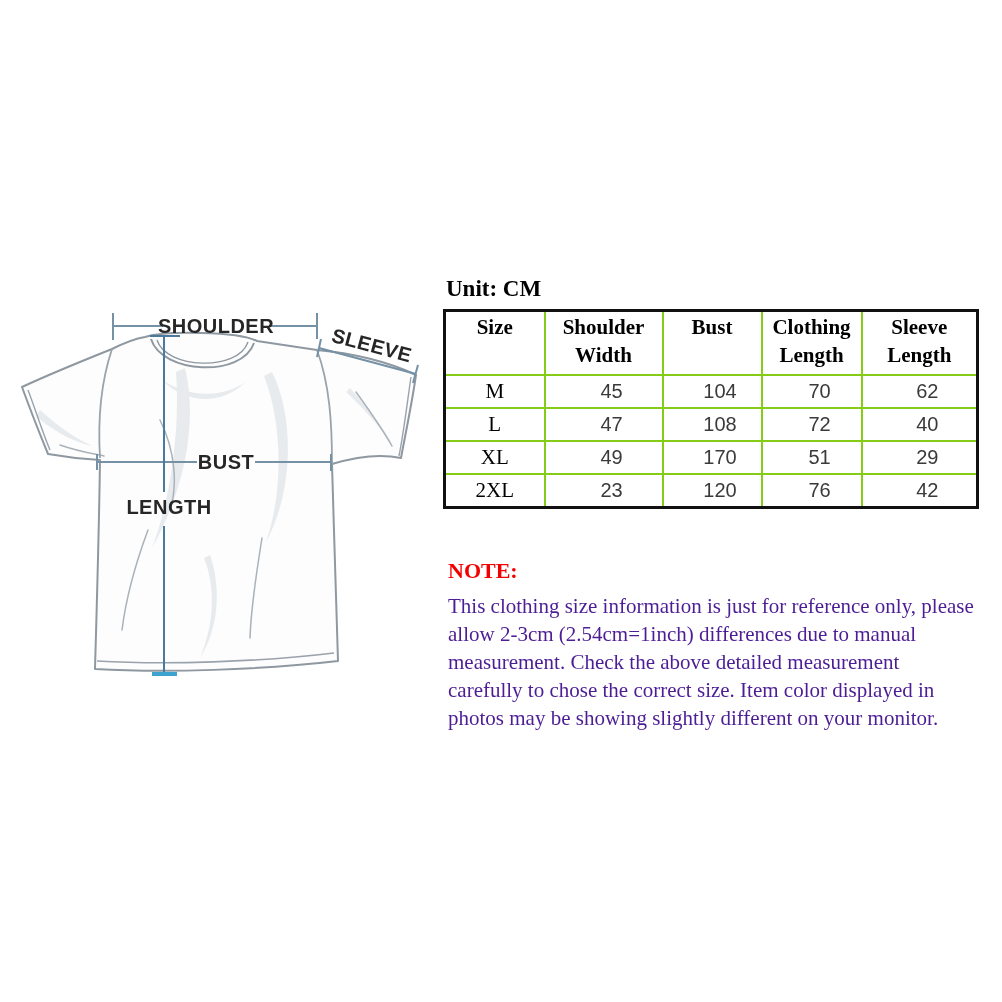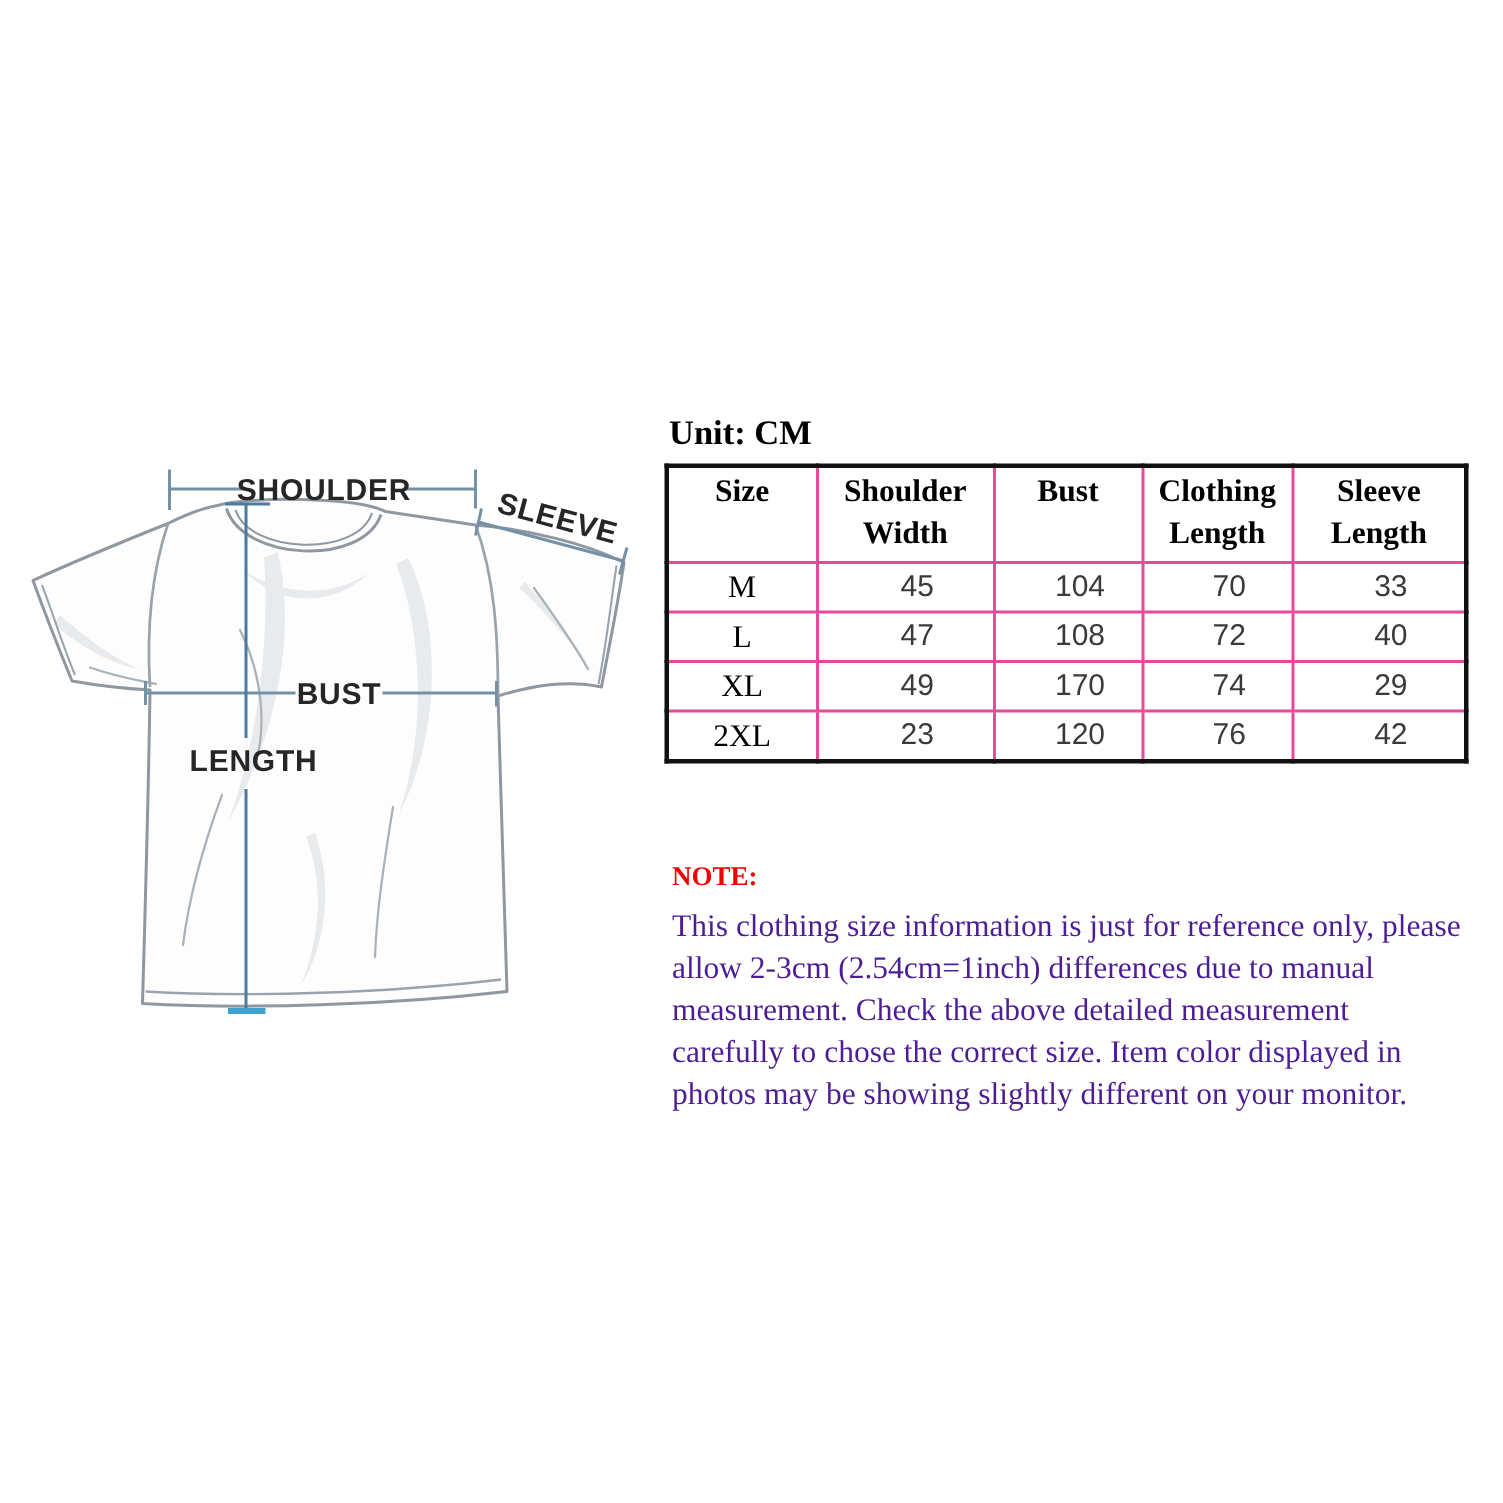--- a/index.html
+++ b/index.html
@@ -16,34 +16,34 @@
   
   .unit-label{
     position:absolute;left:446px;top:276px;
     font-family:"Liberation Serif",serif;font-weight:bold;font-size:23px;color:#000;
   }
   table.size-table{
     position:absolute;left:443px;top:309px;border-collapse:collapse;
     table-layout:fixed;background:#fff;border:3px solid #111;
   }
   .size-table th,.size-table td{
-    border:2px solid #ec4899;text-align:center;padding:0;overflow:hidden;
+    border:2px solid #84cc16;text-align:center;padding:0;overflow:hidden;
   }
   .size-table th{
     font-family:"Liberation Serif",serif;font-weight:bold;font-size:21px;color:#000;
     height:60px;vertical-align:top;padding-top:2px;line-height:1.32;white-space:pre-line;
   }
   .size-table td{height:31px;vertical-align:middle;}
   td.size-cell{font-family:"Liberation Serif",serif;font-size:21px;color:#000;}
   td.value-cell{font-family:"Liberation Sans",sans-serif;font-size:20px;color:#3a3a3a;padding-left:16px;}
   
   .note{position:absolute;left:448px;top:558px;width:530px;}
   .note-title{
-    font-family:"Liberation Serif",serif;font-weight:bold;font-size:18px;color:#f40000;
-    margin:16px 0 8px 0;
+    font-family:"Liberation Serif",serif;font-weight:bold;font-size:22px;color:#f40000;
+    margin:0 0 8px 0;
   }
   .note-body{
     font-family:"Liberation Serif",serif;font-size:21px;color:#4c1d95;
     line-height:28px;white-space:pre-line;
   }
 </style>
 </head>
 <body>
 
 <div class="canvas">
@@ -139,34 +139,34 @@
         <th>Sleeve
 Length</th>
       </tr>
     </thead>
     <tbody>
       <tr>
         <td class="size-cell">M</td>
         <td class="value-cell">45</td>
         <td class="value-cell">104</td>
         <td class="value-cell">70</td>
-        <td class="value-cell">33</td>
+        <td class="value-cell">62</td>
       </tr>
       <tr>
         <td class="size-cell">L</td>
         <td class="value-cell">47</td>
         <td class="value-cell">108</td>
         <td class="value-cell">72</td>
         <td class="value-cell">40</td>
       </tr>
       <tr>
         <td class="size-cell">XL</td>
         <td class="value-cell">49</td>
         <td class="value-cell">170</td>
-        <td class="value-cell">74</td>
+        <td class="value-cell">51</td>
         <td class="value-cell">29</td>
       </tr>
       <tr>
         <td class="size-cell">2XL</td>
         <td class="value-cell">23</td>
         <td class="value-cell">120</td>
         <td class="value-cell">76</td>
         <td class="value-cell">42</td>
       </tr>
     </tbody>

